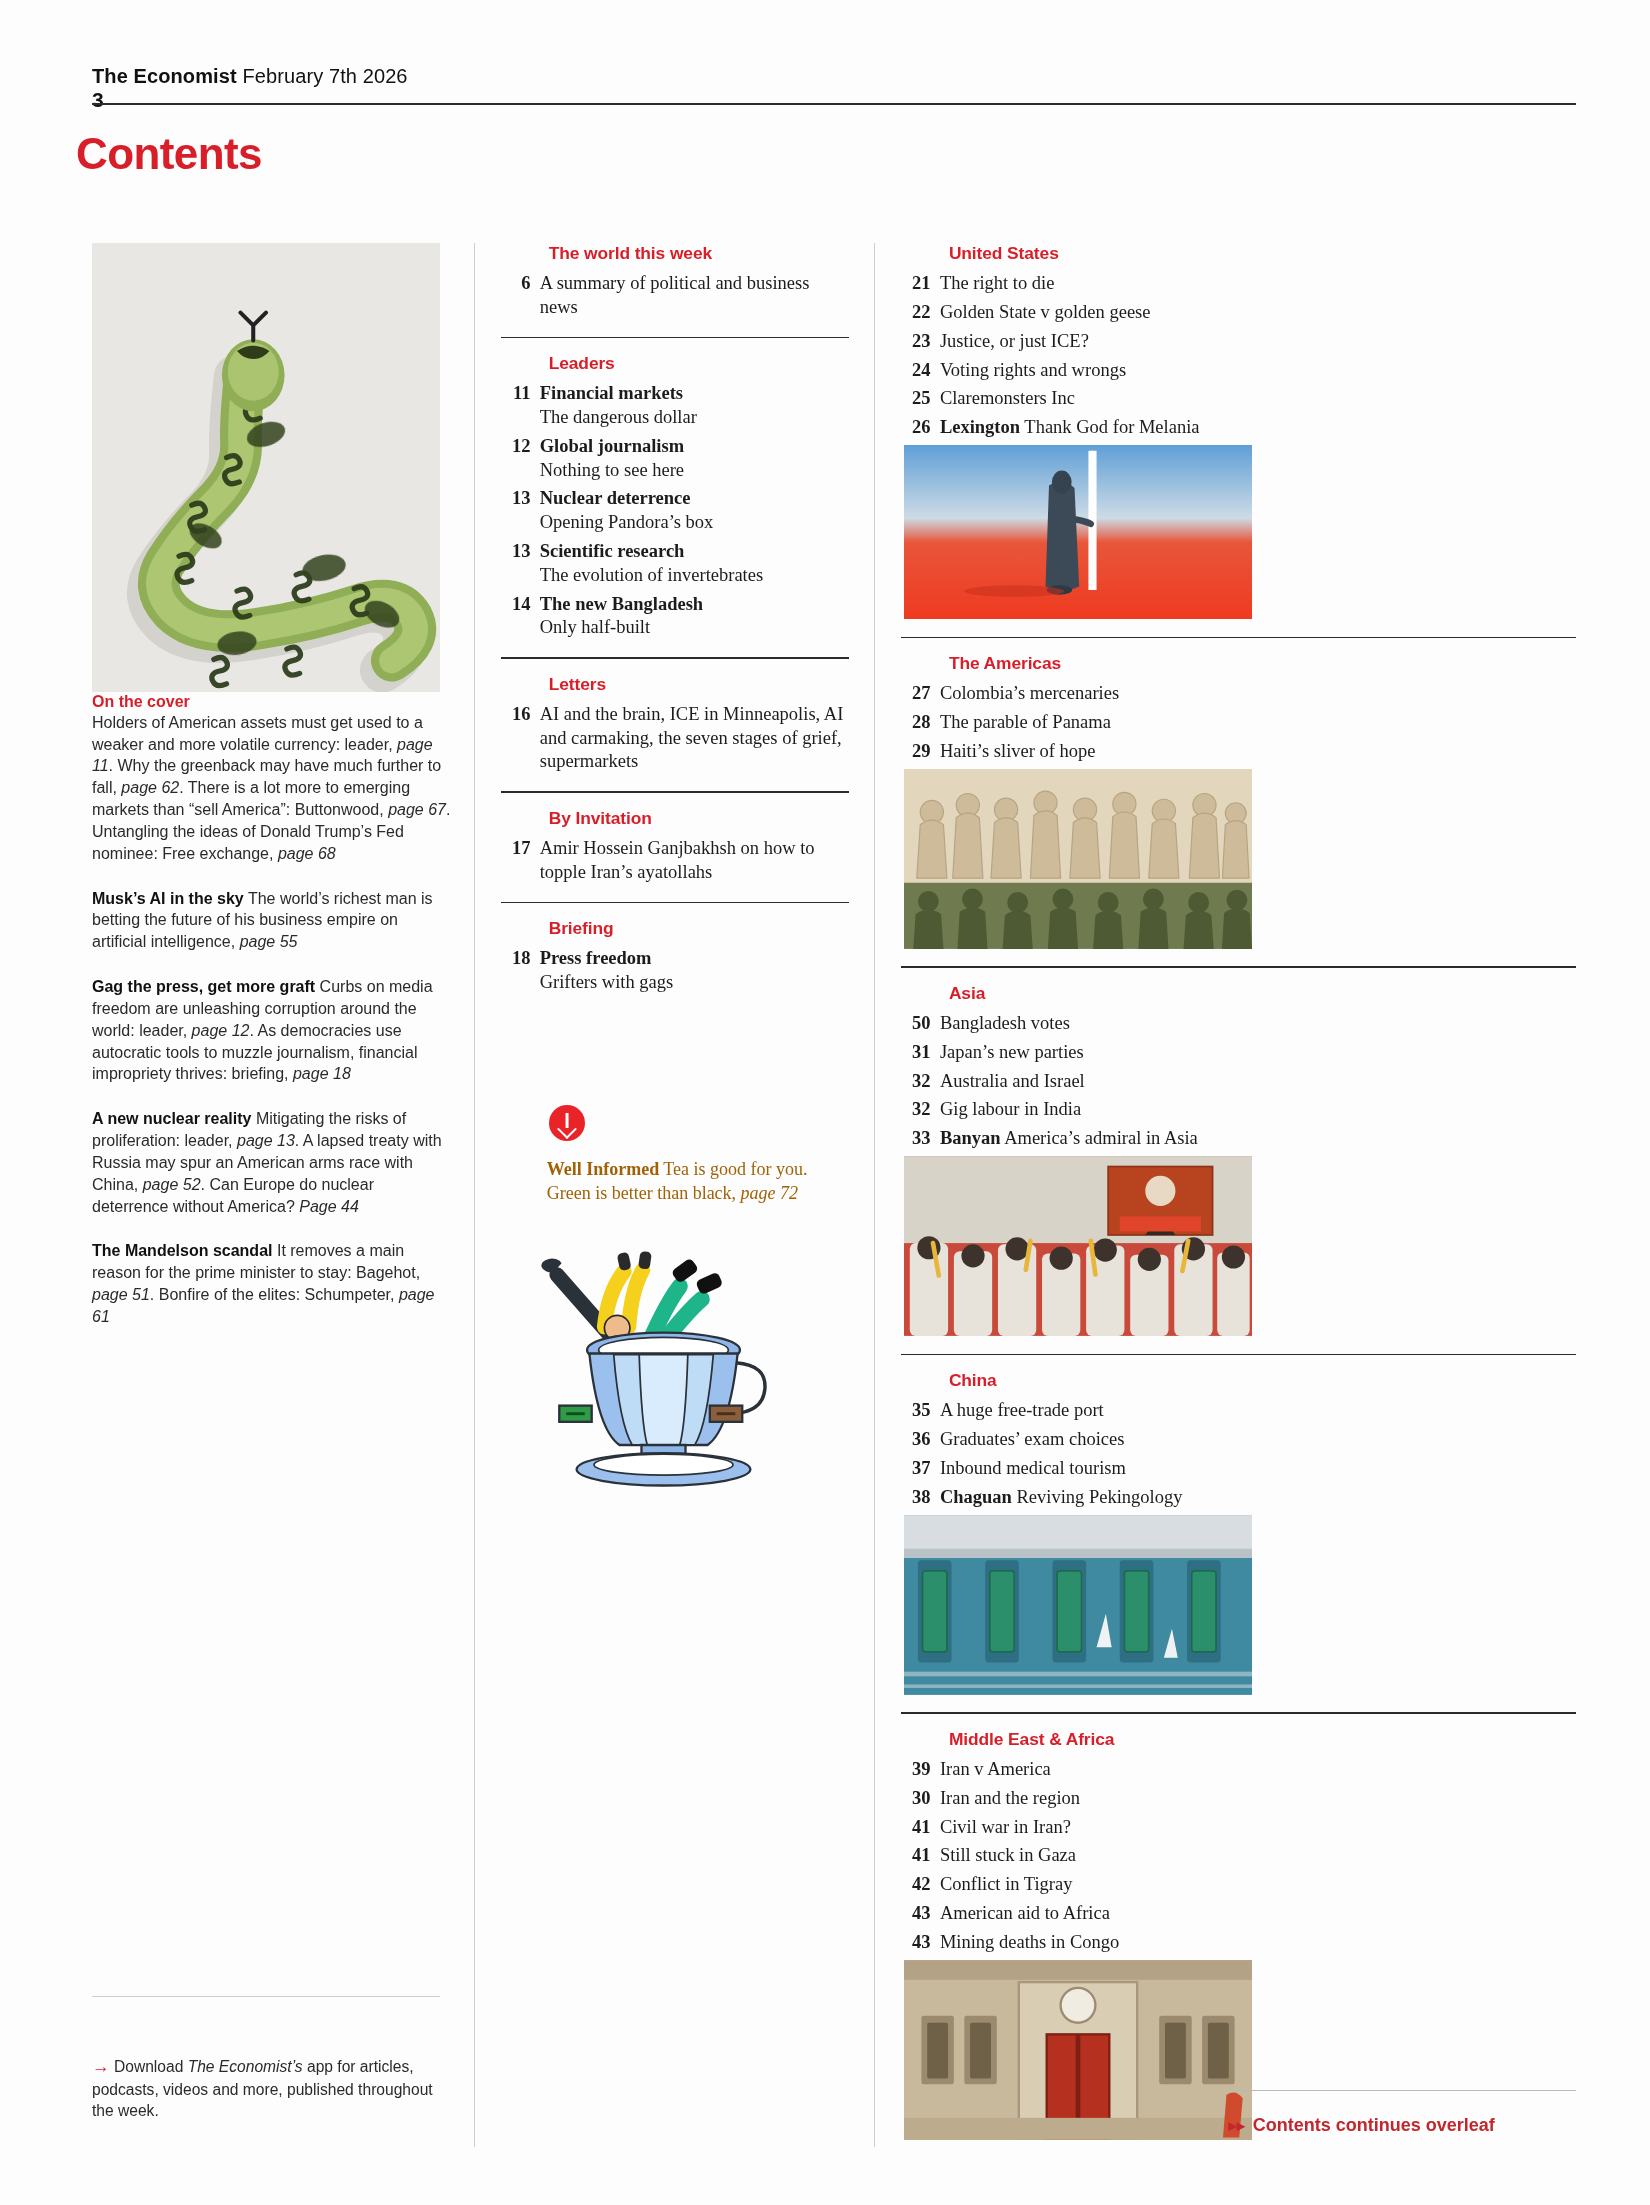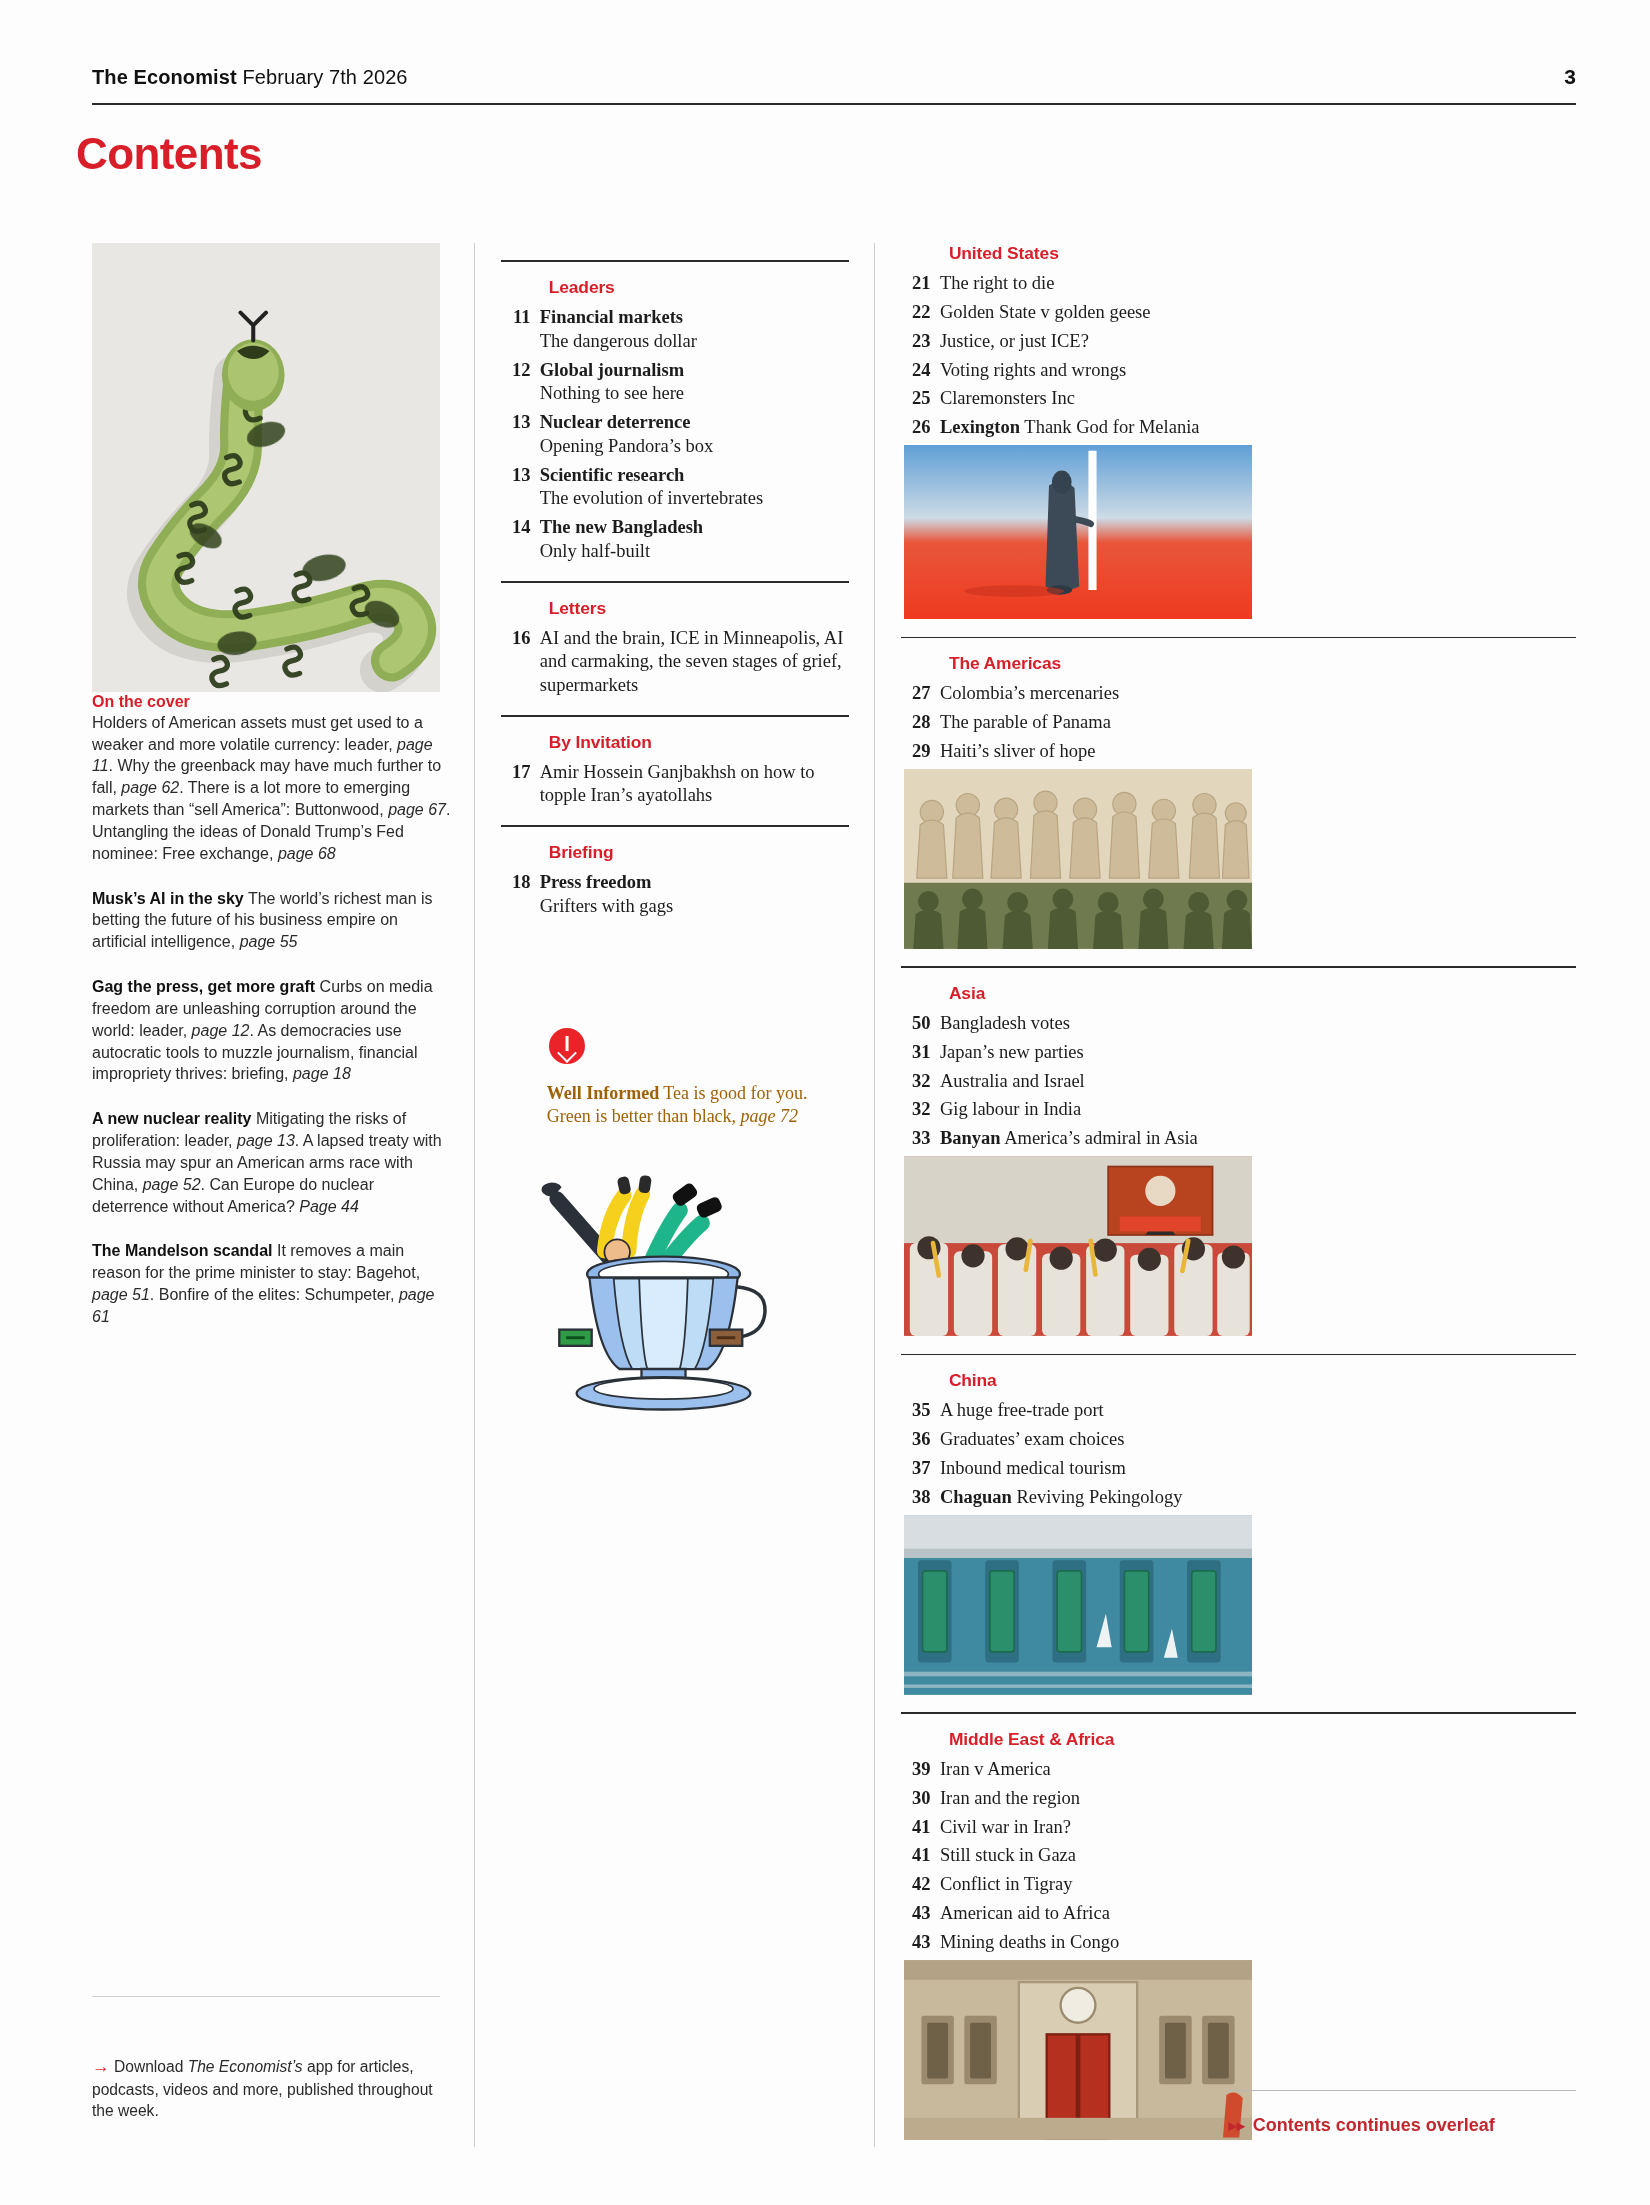--- a/index.html
+++ b/index.html
@@ -20,20 +20,21 @@
 
   
   .masthead {
     position: absolute;
     left: 92px;
     top: 65px;
     width: 1484px;
     display: flex;
     align-items: baseline;
     justify-content: space-between;
+    flex-direction: column;
   }
   .masthead-left { font-size: 20px; letter-spacing: 0.1px; color: #111; }
   .masthead-left .brand { font-weight: 700; }
   .masthead-left .issue-date { font-weight: 400; margin-left: 5.8px; }
   .folio { font-size: 21px; font-weight: 700; color: #111; }
 
   .rule-top {
     position: absolute;
     left: 92px; top: 103px;
     width: 1484px; height: 2.3px;
@@ -300,20 +301,29 @@
       <div class="dl-rule"></div>
       <div class="download-note">
         <span class="arrow-right">→</span><span>Download <em>The Economist’s</em> app for articles, podcasts, videos and more, published throughout the week.</span>
       </div>
     </div>
 
     <div class="col-div-1"></div>
 
     <div class="col-mid">
 
+      <div class="sect">
+        <div class="sect-head">The world this week</div>
+        <div class="entries">
+          <div class="entry">
+            <span class="pg">6</span>
+            <span class="txt">A summary of political and business news</span>
+          </div>
+        </div>
+      </div>
       <div class="sect-rule"></div>
 
       <div class="sect">
         <div class="sect-head">Leaders</div>
         <div class="entries">
           <div class="entry">
             <span class="pg">11</span>
             <span class="txt"><b>Financial markets</b><span class="sub">The dangerous dollar</span></span>
           </div>
           <div class="entry">

